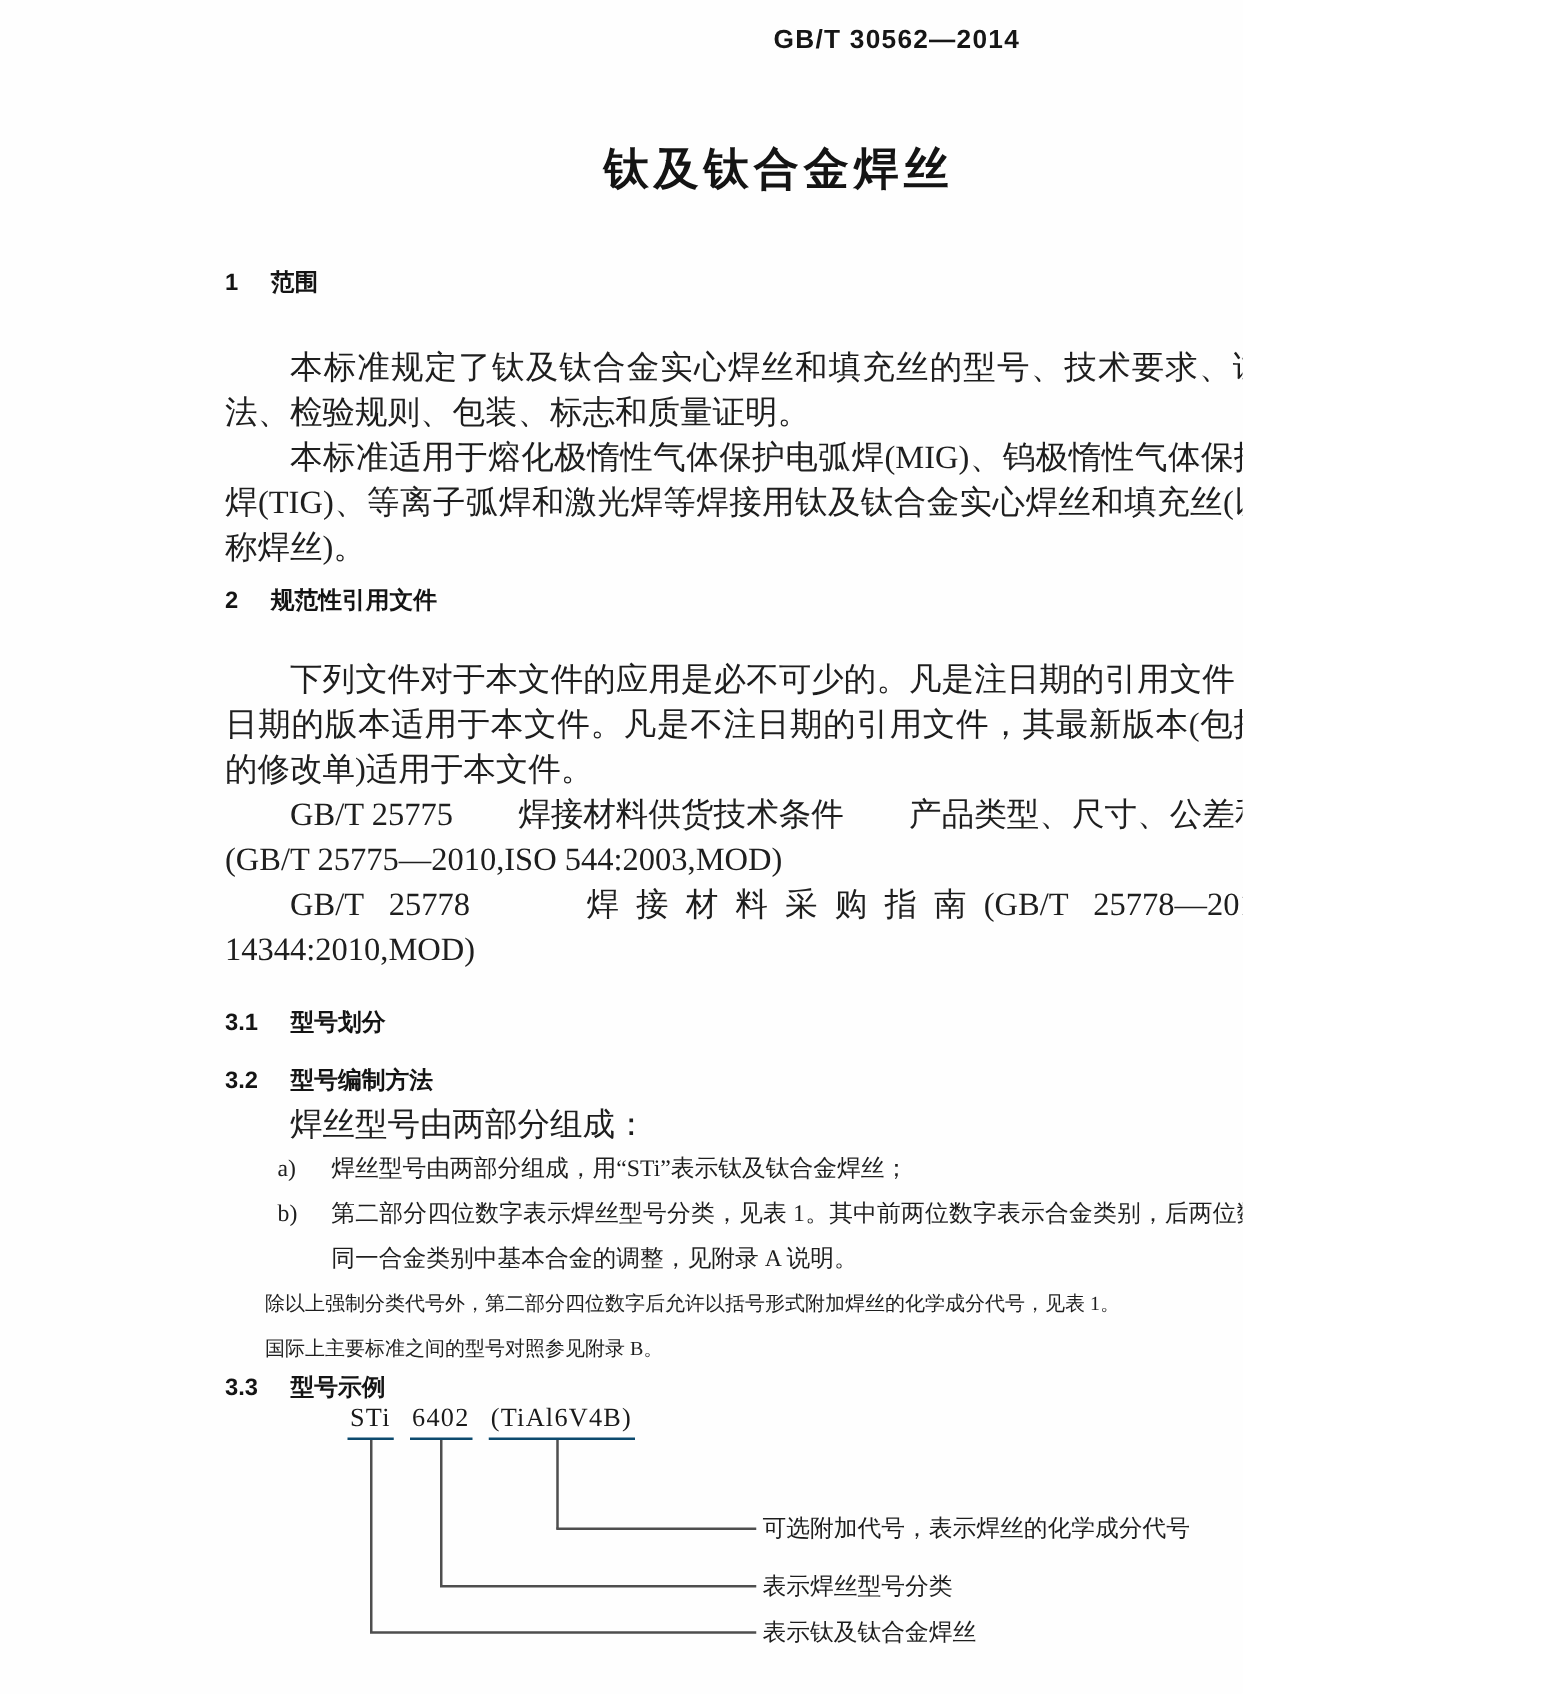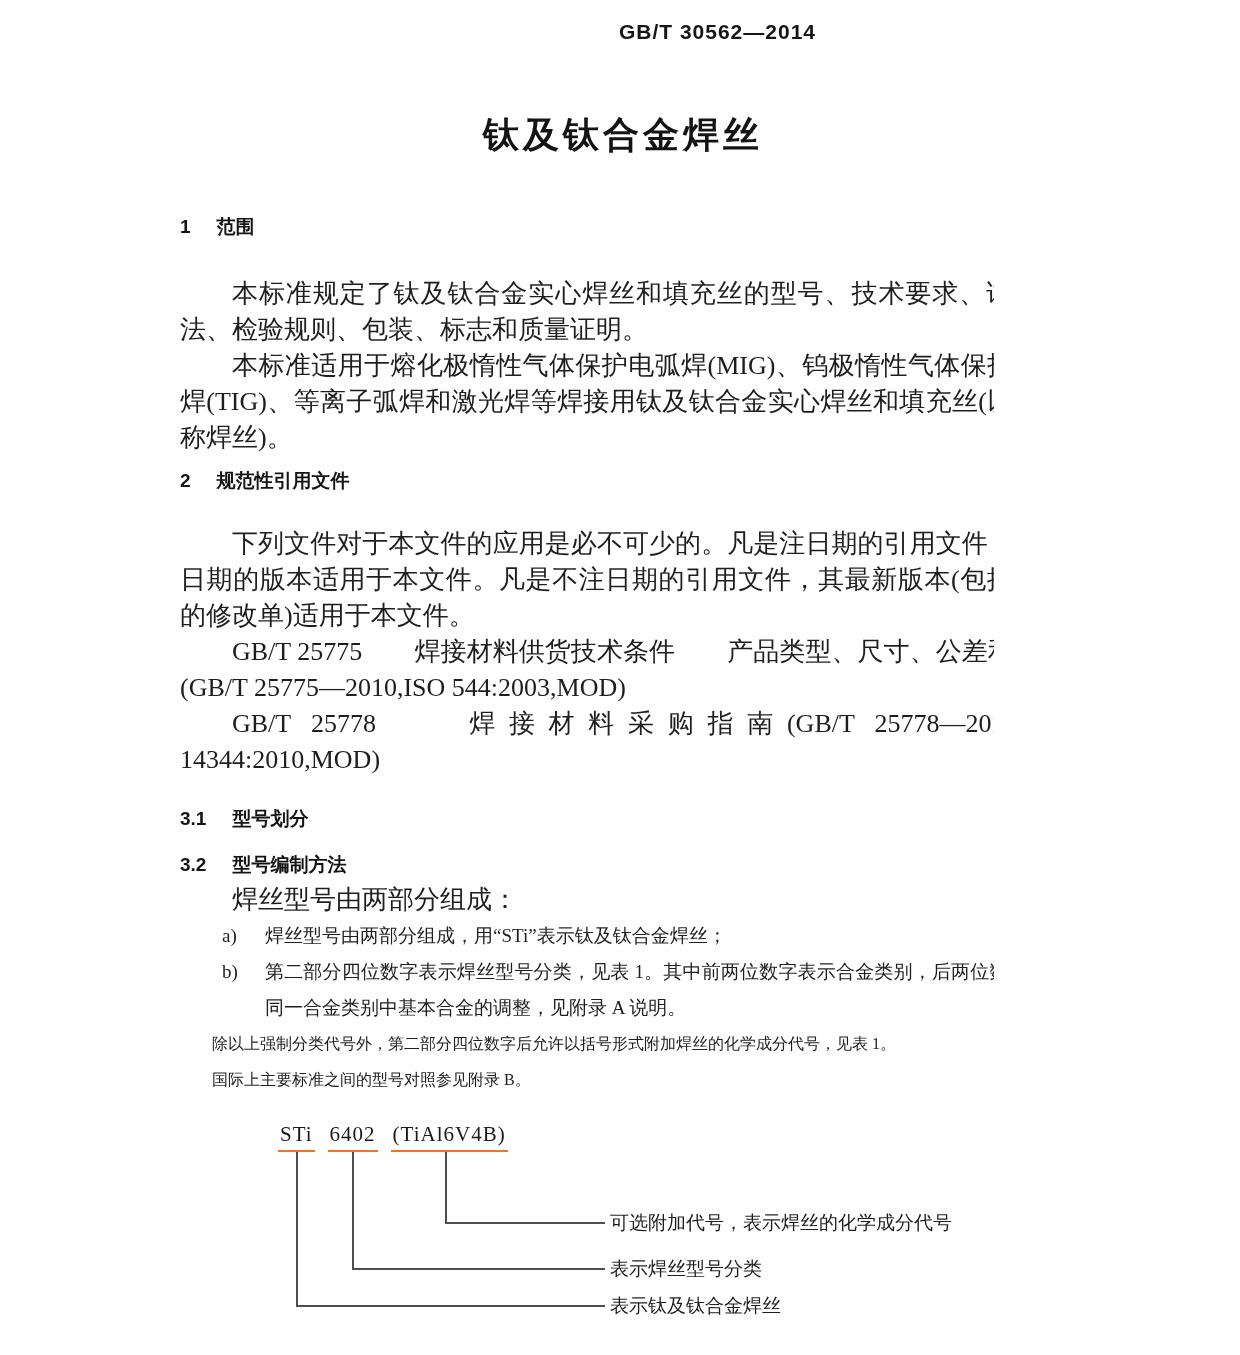--- a/index.html
+++ b/index.html
@@ -75,21 +75,21 @@
     position: absolute;
     left: 278px;
     top: 1122px;
     font-size: 21px;
     letter-spacing: 1px;
     color: #1a1a1a;
     white-space: nowrap;
   }
   .formula .seg {
     display: inline-block;
-    border-bottom: 2px solid #f97316;
+    border-bottom: 2px solid #0c4a6e;
     padding: 0 2px 3px 2px;
   }
   .formula .gap { display: inline-block; width: 13px; }
   .dline { position: absolute; background: #4e4e4e; }
   .diag-label {
     position: absolute;
     left: 610px;
     transform: translateY(-50%);
     font-size: 19px;
     color: #1e1e1e;
@@ -137,20 +137,23 @@
       </div>
       <div class="list-item">
         <span class="list-marker">b)</span>
         <span class="list-text">第二部分四位数字表示焊丝型号分类，见表 1。其中前两位数字表示合金类别，后两位数字表示同一合金类别中基本合金的调整，见附录 A 说明。</span>
       </div>
     </div>
 
     <p class="dbl-line">除以上强制分类代号外，第二部分四位数字后允许以括号形式附加焊丝的化学成分代号，见表 1。</p>
     <p class="dbl-line">国际上主要标准之间的型号对照参见附录 B。</p>
 
+    <div class="sec-h mt-s33">
+      <span class="sec-num">3.3</span><span>型号示例</span>
+    </div>
   </div>
 
   <div class="formula">
     <span class="seg">STi</span><span class="gap"></span><span class="seg">6402</span><span class="gap"></span><span class="seg">(TiAl6V4B)</span>
   </div>
 
   <div class="dline" style="left:296px; top:1152px; width:2px; height:154px;"></div>
   <div class="dline" style="left:352px; top:1152px; width:2px; height:117px;"></div>
   <div class="dline" style="left:445px; top:1152px; width:2px; height:71px;"></div>
 

